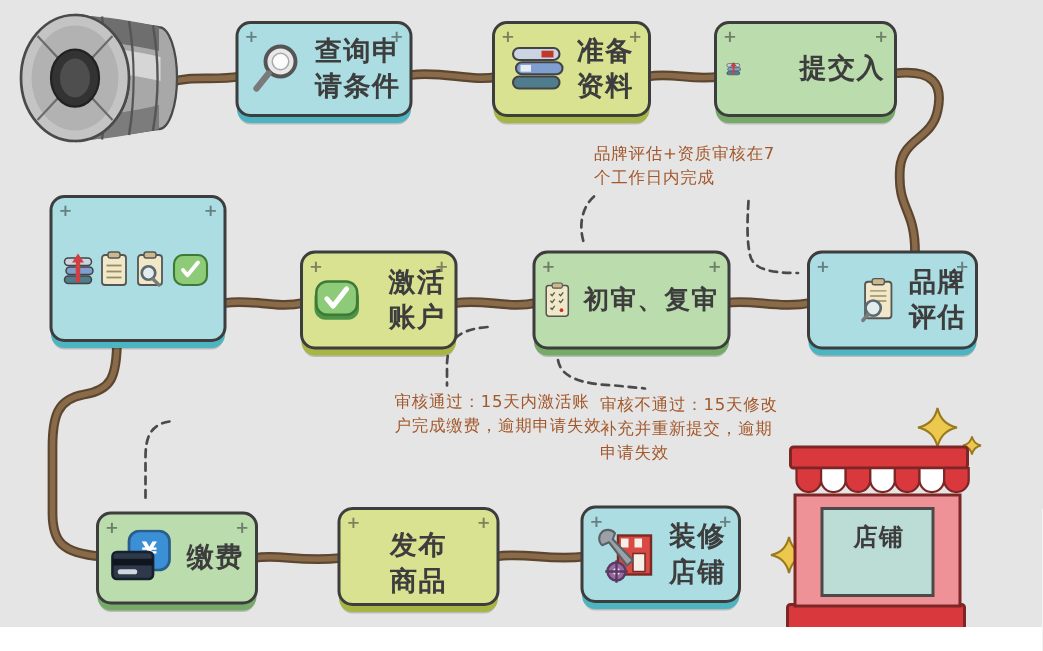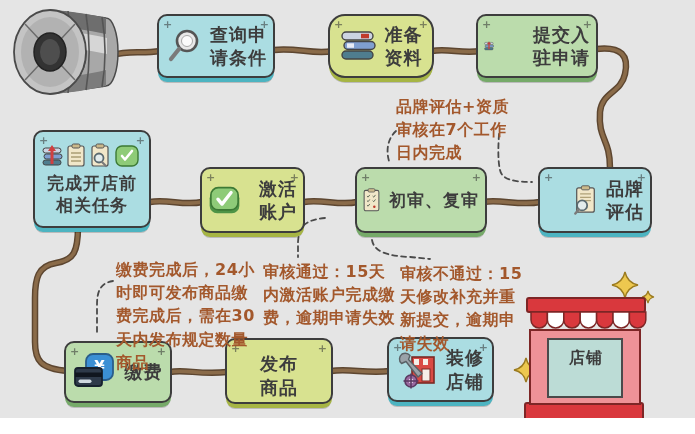--- a/index.html
+++ b/index.html
@@ -35,21 +35,21 @@
 
   .label { color:#3d3d3d; font-weight:700; font-size:18px; line-height:1.3;
            letter-spacing:1px; text-align:left; }
   .label .ln { display:block; white-space:nowrap; }
   .label.sm { font-size:17px; }
   .label.center { text-align:center; }
 
   .box-tasks { flex-direction:column; gap:4px; }
 
   .annotation {
-    position:absolute; z-index:4; color:#a3582c; font-size:16px; font-weight:700;
+    position:absolute; z-index:4; color:#a3582c; font-size:11px; font-weight:400;
     line-height:1.45; letter-spacing:0.5px;
   }
 
   .store-wrap { position:absolute; left:505px; top:268px; z-index:2; }
   .store-label {
     position:absolute; left:550px; top:346px; width:72px; z-index:3;
     color:#3d3d3d; font-weight:700; font-size:16px; line-height:1.45;
     text-align:center; letter-spacing:1px;
   }
   .store-label .ln { display:block; }
@@ -114,21 +114,21 @@
       <circle cx="22" cy="13" r="10" fill="#e8e8e8" stroke="#555" stroke-width="2.6"></circle>
       <circle cx="22" cy="13" r="5.5" fill="#fbfbfb" stroke="#a9a9a9" stroke-width="1"></circle>
       <line x1="14" y1="21" x2="6" y2="31" stroke="#7a7a7a" stroke-width="4.2" stroke-linecap="round"></line>
     </svg>
     <div class="label">
       <span class="ln">查询申</span>
       <span class="ln">请条件</span>
     </div>
   </div>
 
-  <div class="flow-box theme-olive" style="left:328px; top:14px; width:106px; height:64px;border-radius:17px;">
+  <div class="flow-box theme-olive" style="left:328px; top:14px; width:106px; height:64px;">
     <svg width="36" height="30" viewBox="0 0 36 30">
       <rect x="2" y="1" width="31" height="8" rx="4" fill="#ccd3e2" stroke="#444" stroke-width="1.4"></rect>
       <rect x="21" y="2.8" width="8" height="4.5" fill="#c0392b"></rect>
       <rect x="4" y="10.5" width="31" height="8" rx="4" fill="#7f9fd0" stroke="#444" stroke-width="1.4"></rect>
       <rect x="7" y="12.3" width="7" height="4.5" fill="#e8ecf5"></rect>
       <rect x="2" y="20" width="31" height="8" rx="4" fill="#4f7d8e" stroke="#444" stroke-width="1.4"></rect>
     </svg>
     <div class="label">
       <span class="ln">准备</span>
       <span class="ln">资料</span>
@@ -138,21 +138,20 @@
   <div class="flow-box theme-green" style="left:476px; top:14px; width:122px; height:64px;gap:39px;">
     <svg width="36" height="32" viewBox="0 0 36 32">
       <rect x="2" y="3" width="31" height="8" rx="4" fill="#ccd3e2" stroke="#444" stroke-width="1.4"></rect>
       <rect x="4" y="12.5" width="31" height="8" rx="4" fill="#7f9fd0" stroke="#444" stroke-width="1.4"></rect>
       <rect x="2" y="22" width="31" height="8" rx="4" fill="#4f7d8e" stroke="#444" stroke-width="1.4"></rect>
       <line x1="18" y1="28" x2="18" y2="8" stroke="#d04040" stroke-width="4.6"></line>
       <path d="M18,0.5 L11.5,9 L24.5,9 Z" fill="#d04040" stroke="#8a2a2a" stroke-width="1"></path>
     </svg>
     <div class="label">
       <span class="ln">提交入</span>
-      <span class="ln">驻申请</span>
     </div>
   </div>
 
   <div class="flow-box theme-cyan" style="left:538px; top:167px; width:114px; height:66px;padding-left:34px;">
     <svg width="34" height="44" viewBox="0 0 34 44">
       <rect x="4" y="4" width="26" height="36" rx="3" fill="#f1e7c9" stroke="#555" stroke-width="1.8"></rect>
       <rect x="11" y="1" width="12" height="6" rx="2" fill="#cbb98b" stroke="#555" stroke-width="1.3"></rect>
       <line x1="9" y1="13" x2="25" y2="13" stroke="#9a8c5f" stroke-width="1.4"></line>
       <line x1="9" y1="18" x2="25" y2="18" stroke="#9a8c5f" stroke-width="1.4"></line>
       <line x1="9" y1="23" x2="25" y2="23" stroke="#9a8c5f" stroke-width="1.4"></line>
@@ -213,24 +212,20 @@
         <rect x="50" y="4" width="16" height="20" rx="2" fill="#f1e7c9" stroke="#555" stroke-width="1.2"></rect>
         <rect x="54" y="2" width="8" height="4" rx="1.5" fill="#cbb98b" stroke="#555" stroke-width="1"></rect>
         <circle cx="57" cy="16" r="4.5" fill="#e3ecec" stroke="#5a6a70" stroke-width="1.8"></circle>
         <line x1="60" y1="20" x2="64" y2="24" stroke="#7a7a7a" stroke-width="2.2" stroke-linecap="round"></line>
       </g>
       <g>
         <rect x="74" y="4" width="22" height="20" rx="6" fill="#8ecb78" stroke="#3d7a35" stroke-width="1.4"></rect>
         <path d="M80,14 L83,17.5 L90,9" fill="none" stroke="#ffffff" stroke-width="2.6" stroke-linecap="round" stroke-linejoin="round"></path>
       </g>
     </svg>
-    <div class="label sm center">
-      <span class="ln">完成开店前</span>
-      <span class="ln">相关任务</span>
-    </div>
   </div>
 
   <div class="flow-box theme-green" style="left:64px; top:341px; width:108px; height:62px;">
     <svg width="42" height="38" viewBox="0 0 42 38">
       <rect x="12" y="1" width="27" height="26" rx="7" fill="#3b8fd4" stroke="#2a5d8a" stroke-width="1.8"></rect>
       <text x="25.5" y="19" font-size="15" font-weight="bold" fill="#ffffff" text-anchor="middle">¥</text>
       <rect x="1" y="15" width="27" height="18" rx="3" fill="#2e3a4a" stroke="#17212e" stroke-width="1.8"></rect>
       <rect x="1" y="19.5" width="27" height="4.5" fill="#10161f"></rect>
       <rect x="4.5" y="26.5" width="13" height="3.4" rx="1.7" fill="#cfd8e0"></rect>
     </svg>
@@ -291,17 +286,16 @@
       <path d="M91.6,44 L91.6,52 A8.2,8 0 0 0 108,52 L108,44 Z" fill="#d9383d" stroke="#7d2626" stroke-width="1.5"></path>
       <path d="M108,44 L108,52 A8.2,8 0 0 0 124.4,52 L124.4,44 Z" fill="#ffffff" stroke="#7d2626" stroke-width="1.5"></path>
       <path d="M124.4,44 L124.4,52 A8.2,8 0 0 0 140.8,52 L140.8,44 Z" fill="#d9383d" stroke="#7d2626" stroke-width="1.5"></path>
     </g>
   </svg>
   <div class="store-label">
     <span class="ln">店铺</span>
   </div>
 
   <div class="annotation" style="left:396px; top:95px; width:126px;">品牌评估+资质审核在7个工作日内完成</div>
-  <div class="annotation" style="left:116px; top:258px; width:140px;">缴费完成后，24小时即可发布商品缴费完成后，需在30天内发布规定数量商品</div>
   <div class="annotation" style="left:263px; top:260px; width:138px;">审核通过：15天内激活账户完成缴费，逾期申请失效</div>
   <div class="annotation" style="left:400px; top:262px; width:124px;">审核不通过：15天修改补充并重新提交，逾期申请失效</div>
 
 </div>
 
 </body></html>

